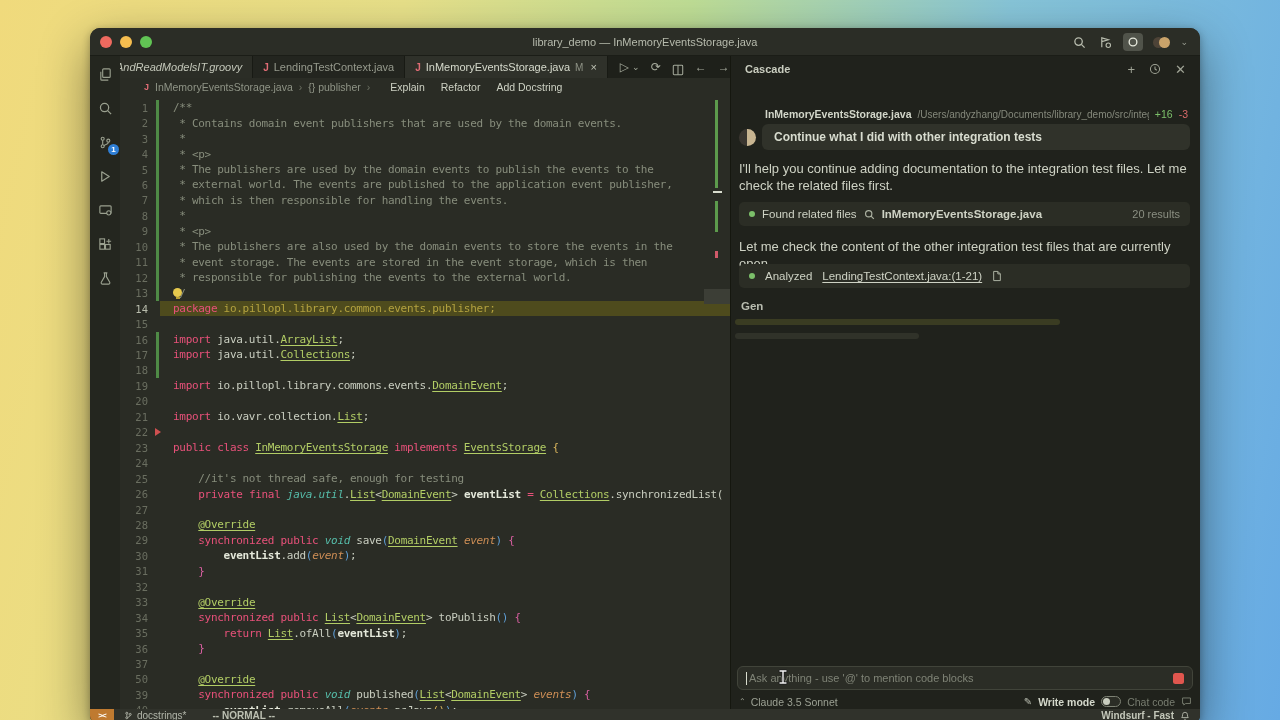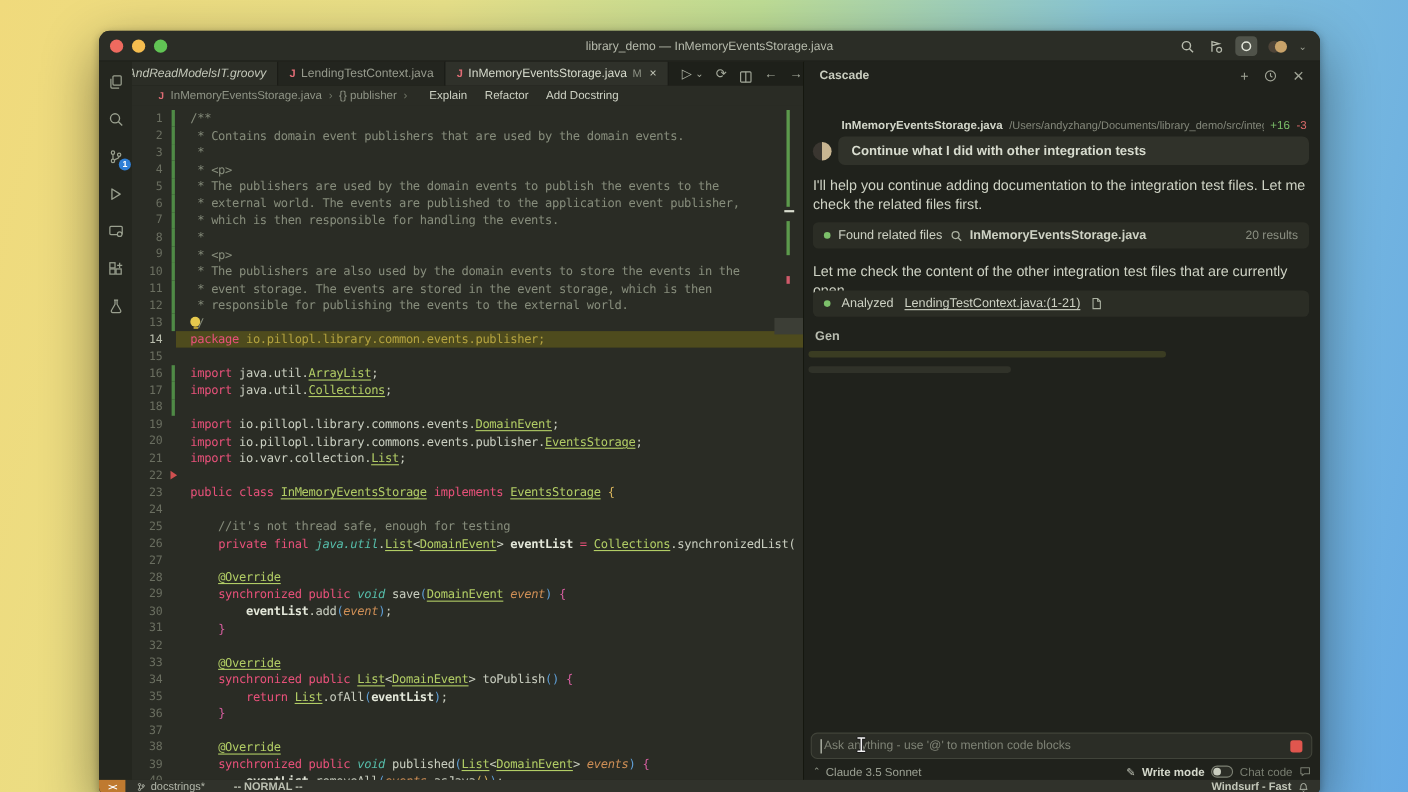--- a/index.html
+++ b/index.html
@@ -367,21 +367,20 @@
           <span class="txt"></span>
         </div>
         <div class="cl">
           <span class="ln">19</span>
           <span class="gut"></span>
           <span class="txt"><span class="s-k">import</span><span class="s-p"> io.pillopl.library.commons.events.</span><span class="s-t">DomainEvent</span><span class="s-p">;</span></span>
         </div>
         <div class="cl">
           <span class="ln">20</span>
           <span class="gut"></span>
-          <span class="txt"><span class="s-k">import</span><span class="s-p"> io.pillopl.library.commons.events.publisher.</span><span class="s-t">EventsStorage</span><span class="s-p">;</span></span>
         </div>
         <div class="cl">
           <span class="ln">21</span>
           <span class="gut"></span>
           <span class="txt"><span class="s-k">import</span><span class="s-p"> io.vavr.collection.</span><span class="s-t">List</span><span class="s-p">;</span></span>
         </div>
         <div class="cl">
           <span class="ln">22</span>
           <span class="gut r"></span>
           <span class="txt"></span>
@@ -455,21 +454,21 @@
           <span class="ln">36</span>
           <span class="gut"></span>
           <span class="txt"><span class="s-p">    </span><span class="s-m">}</span></span>
         </div>
         <div class="cl">
           <span class="ln">37</span>
           <span class="gut"></span>
           <span class="txt"></span>
         </div>
         <div class="cl">
-          <span class="ln">38</span>
+          <span class="ln">50</span>
           <span class="gut"></span>
           <span class="txt"><span class="s-p">    </span><span class="s-t">@Override</span></span>
         </div>
         <div class="cl">
           <span class="ln">39</span>
           <span class="gut"></span>
           <span class="txt"><span class="s-p">    </span><span class="s-k">synchronized public </span><span class="s-i">void</span><span class="s-p"> published</span><span class="s-b">(</span><span class="s-t">List</span><span class="s-p">&lt;</span><span class="s-t">DomainEvent</span><span class="s-p">&gt; </span><span class="s-a">events</span><span class="s-b">)</span><span class="s-p"> </span><span class="s-m">{</span></span>
         </div>
         <div class="cl">
           <span class="ln">40</span>

